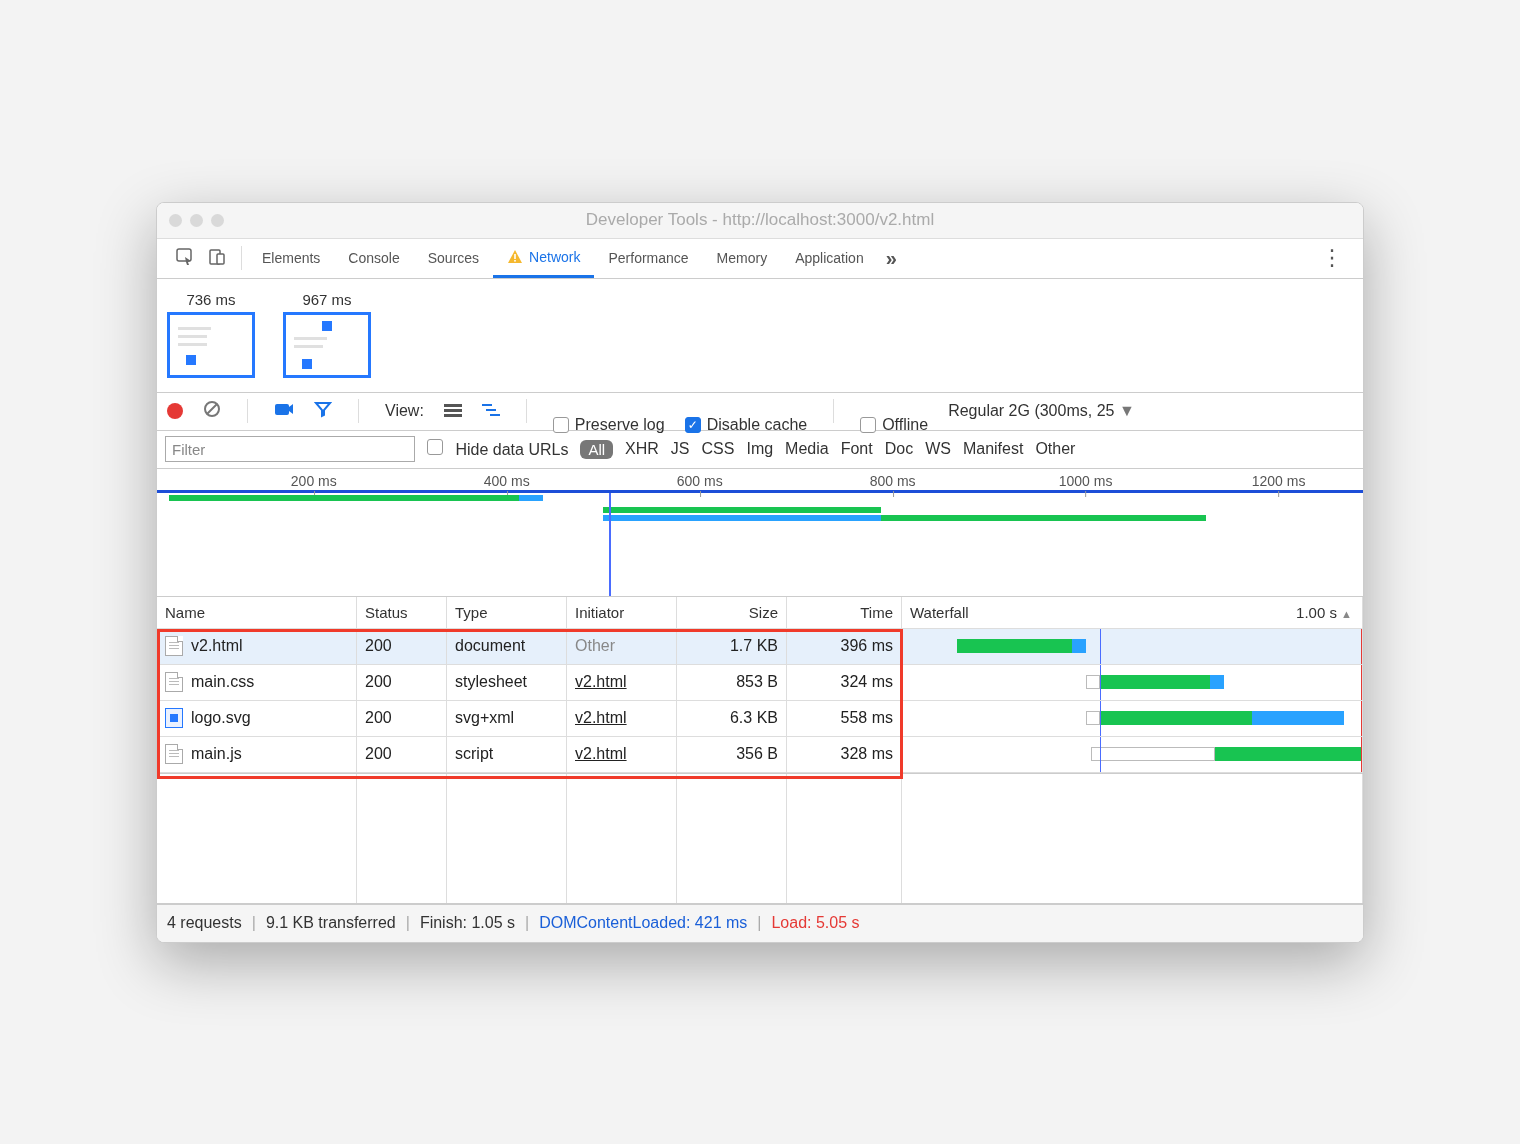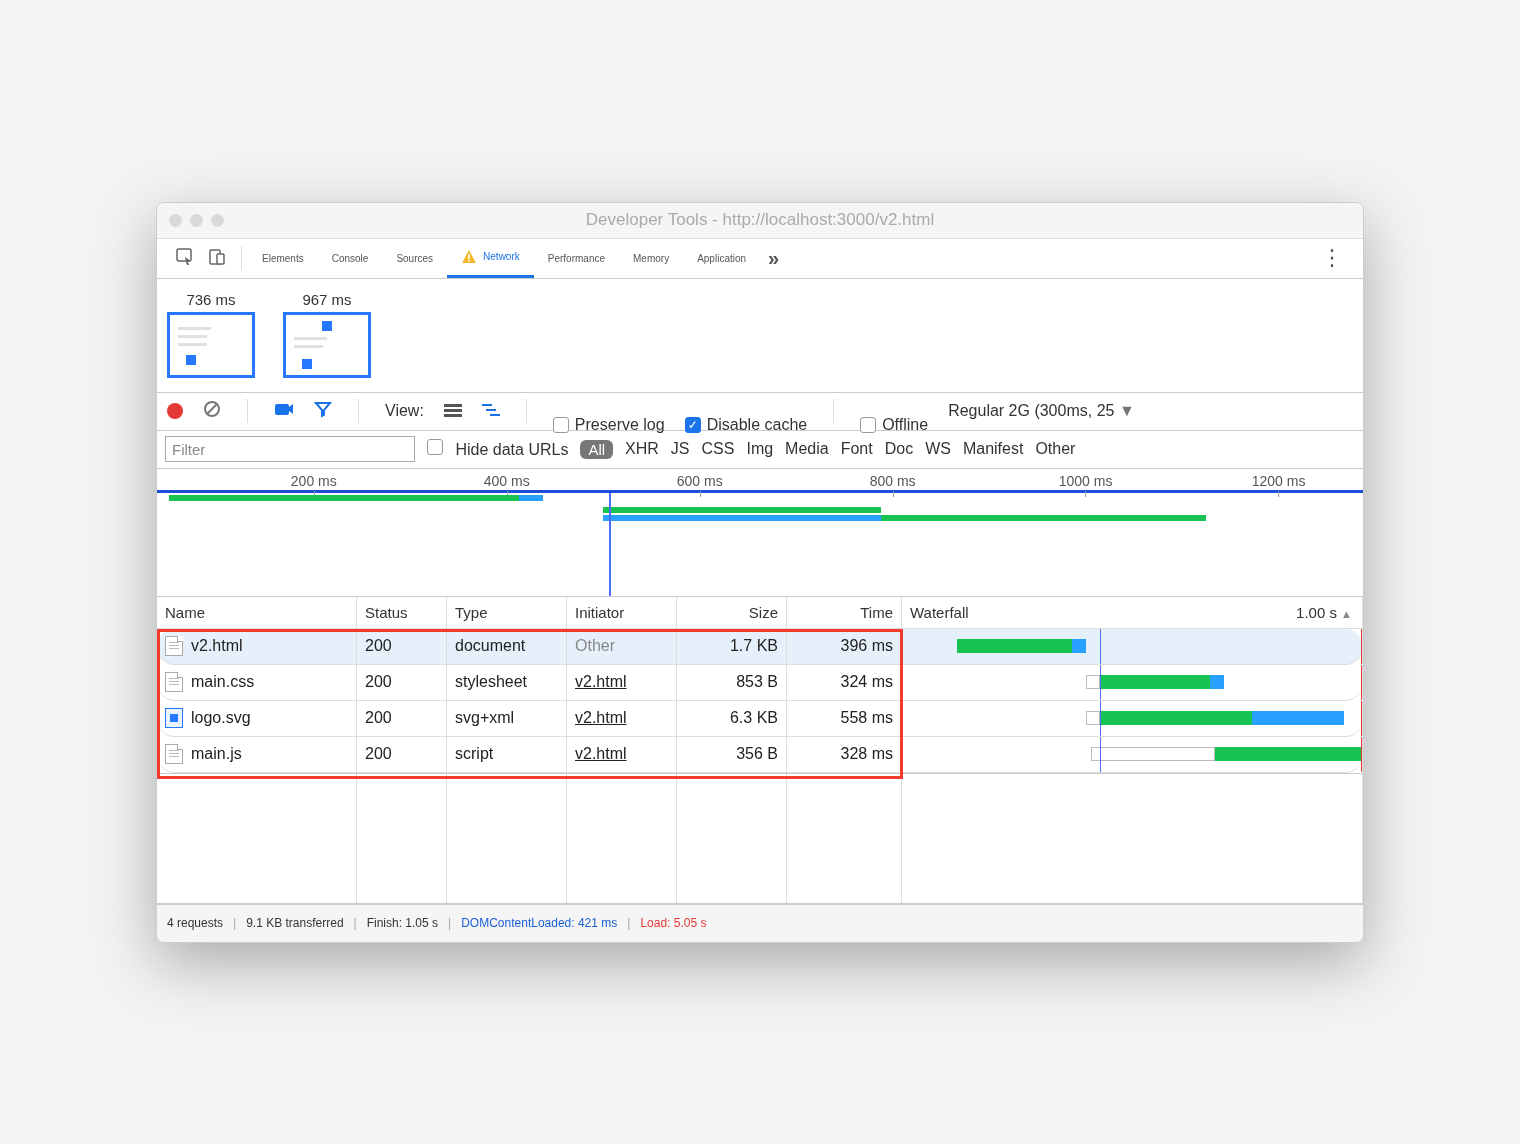--- a/index.html
+++ b/index.html
@@ -45,21 +45,21 @@
   height: 40px;
   display: flex;
   align-items: center;
   border-bottom: 1px solid #ccc;
   padding: 0 10px;
   color: #555;
 }
 .inspect-icons { display: flex; gap: 12px; padding: 0 8px; }
 .tabbar .tab {
   padding: 0 14px; height: 100%; display: flex; align-items: center; gap: 6px;
-  cursor: pointer; color: #555; font-size: 10px;
+  cursor: pointer; color: #555; font-size: 14px;
 }
 .tabbar .tab.active {
   color: #1a73e8; border-bottom: 3px solid #1a73e8;
 }
 .tabbar .tab .warn {
   width: 16px; height: 16px; display: inline-flex; align-items:center; justify-content:center;
 }
 .more-icon, .menu-icon {
   padding: 0 8px; cursor: pointer; color: #555;
 }
@@ -142,21 +142,21 @@
 .th, .td { padding:6px 8px; border-right:1px solid #ddd; display:flex; align-items:center; }
 .c-name { width:200px; }
 .c-status { width:90px; }
 .c-type { width:120px; }
 .c-init { width:110px; }
 .c-size { width:110px; justify-content:flex-end; }
 .c-time { width:115px; justify-content:flex-end; }
 .c-wf { flex:1; position:relative; }
 .thead .c-wf { display:flex; justify-content:space-between; padding-right:10px; }
 .sort-tri { color:#888; font-size:11px; }
-.trow { height:36px; font-size:16px; color:#222;border-radius:18px; }
+.trow { height:36px; font-size:16px; color:#222; }
 .trow.sel { background:#e6f0fb; }
 .trow .c-init a { color:#222; text-decoration:underline; }
 .trow .c-init .grey { color:#888; }
 .file-icon {
   width:18px; height:20px; border:1px solid #aaa; background:#fff; margin-right:8px;
   position:relative; flex-shrink:0;
 }
 .file-icon.blue { border-color:#2578ff; background:#eaf1ff; }
 .file-icon .corner {
   position:absolute; right:-1px; top:-1px; width:6px; height:6px; background:#fff;
@@ -174,21 +174,21 @@
 
 .highlight-box {
   position:absolute; border:3px solid #f03a2a; pointer-events:none;
 }
 
 .tbody-wrap { position:relative; }
 
 
 .statusbar {
   height: 38px; display:flex; align-items:center; padding:0 10px; gap:10px;
-  font-size:12px; color:#333; background:#f5f5f5; border-top:1px solid #ccc;
+  font-size:16px; color:#333; background:#f5f5f5; border-top:1px solid #ccc;
 }
 .statusbar .sep { color:#aaa; }
 .statusbar .dcl { color:#1a5fd8; }
 .statusbar .load { color:#e53935; }
 
 .spacer { height: 130px; border-bottom:1px solid #ccc; background:#fff;
   display:flex;}
 .spacer .col { border-right:1px solid #ddd; }
 </style>
 </head>

